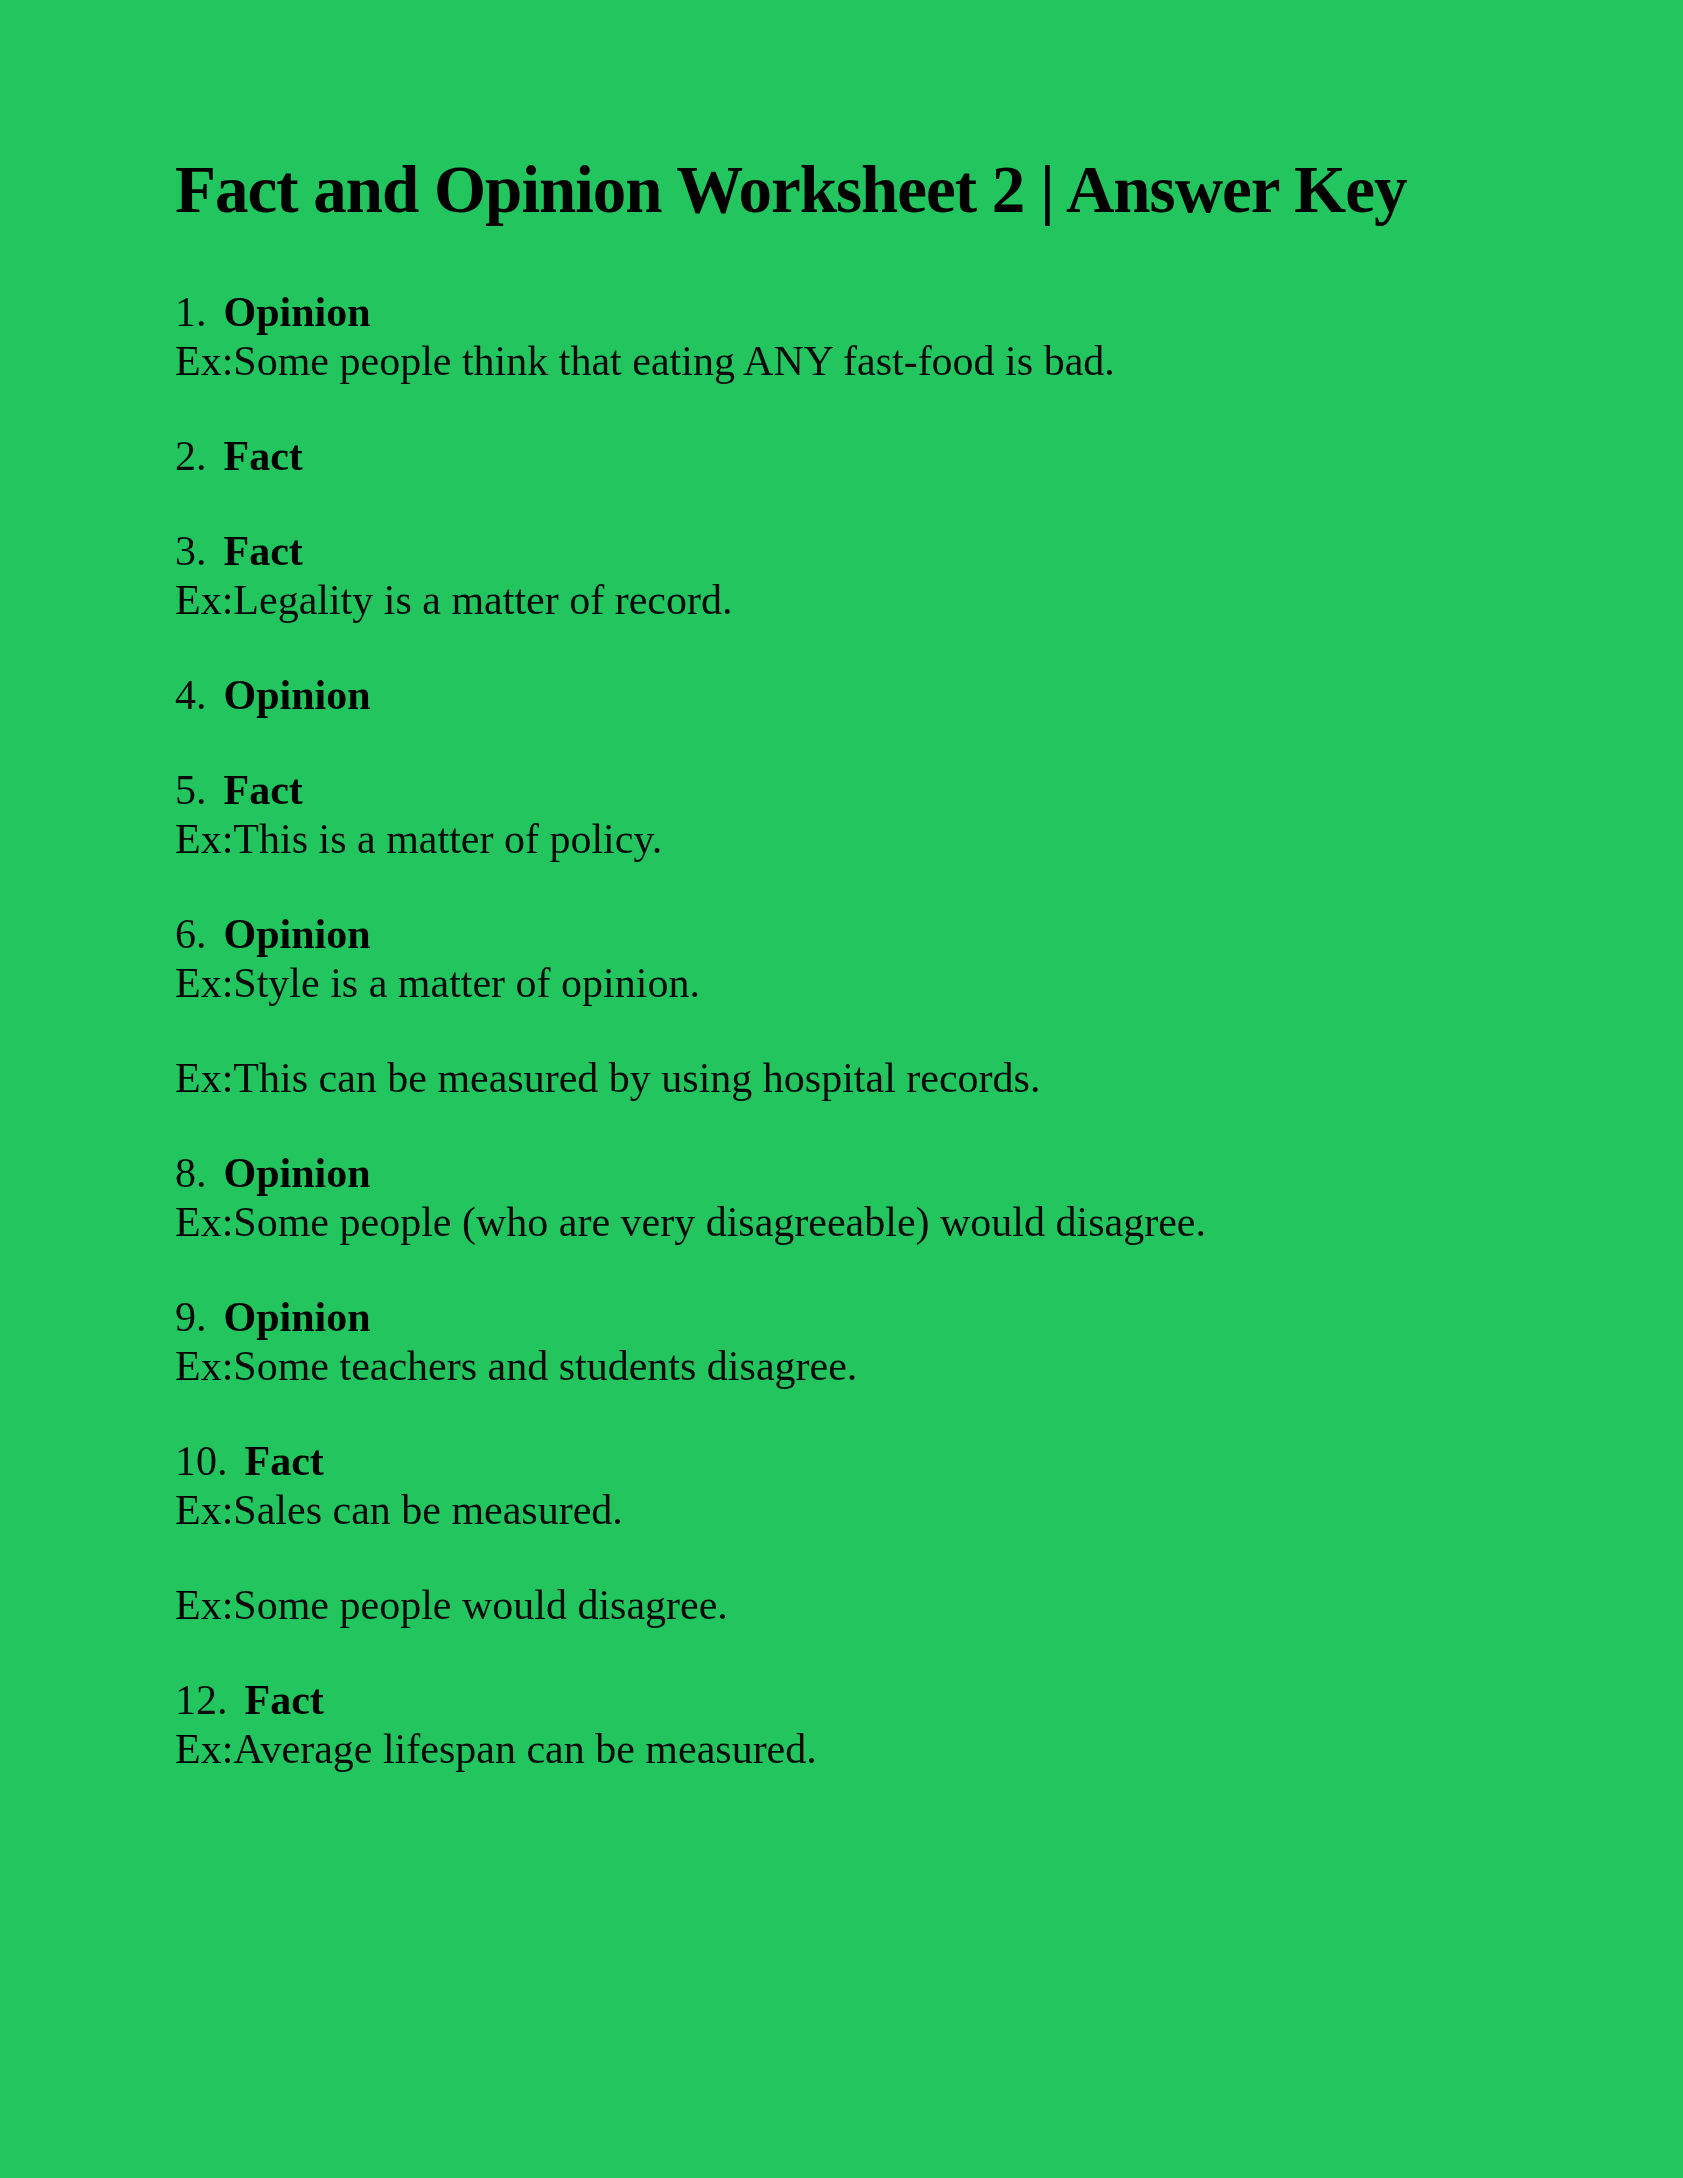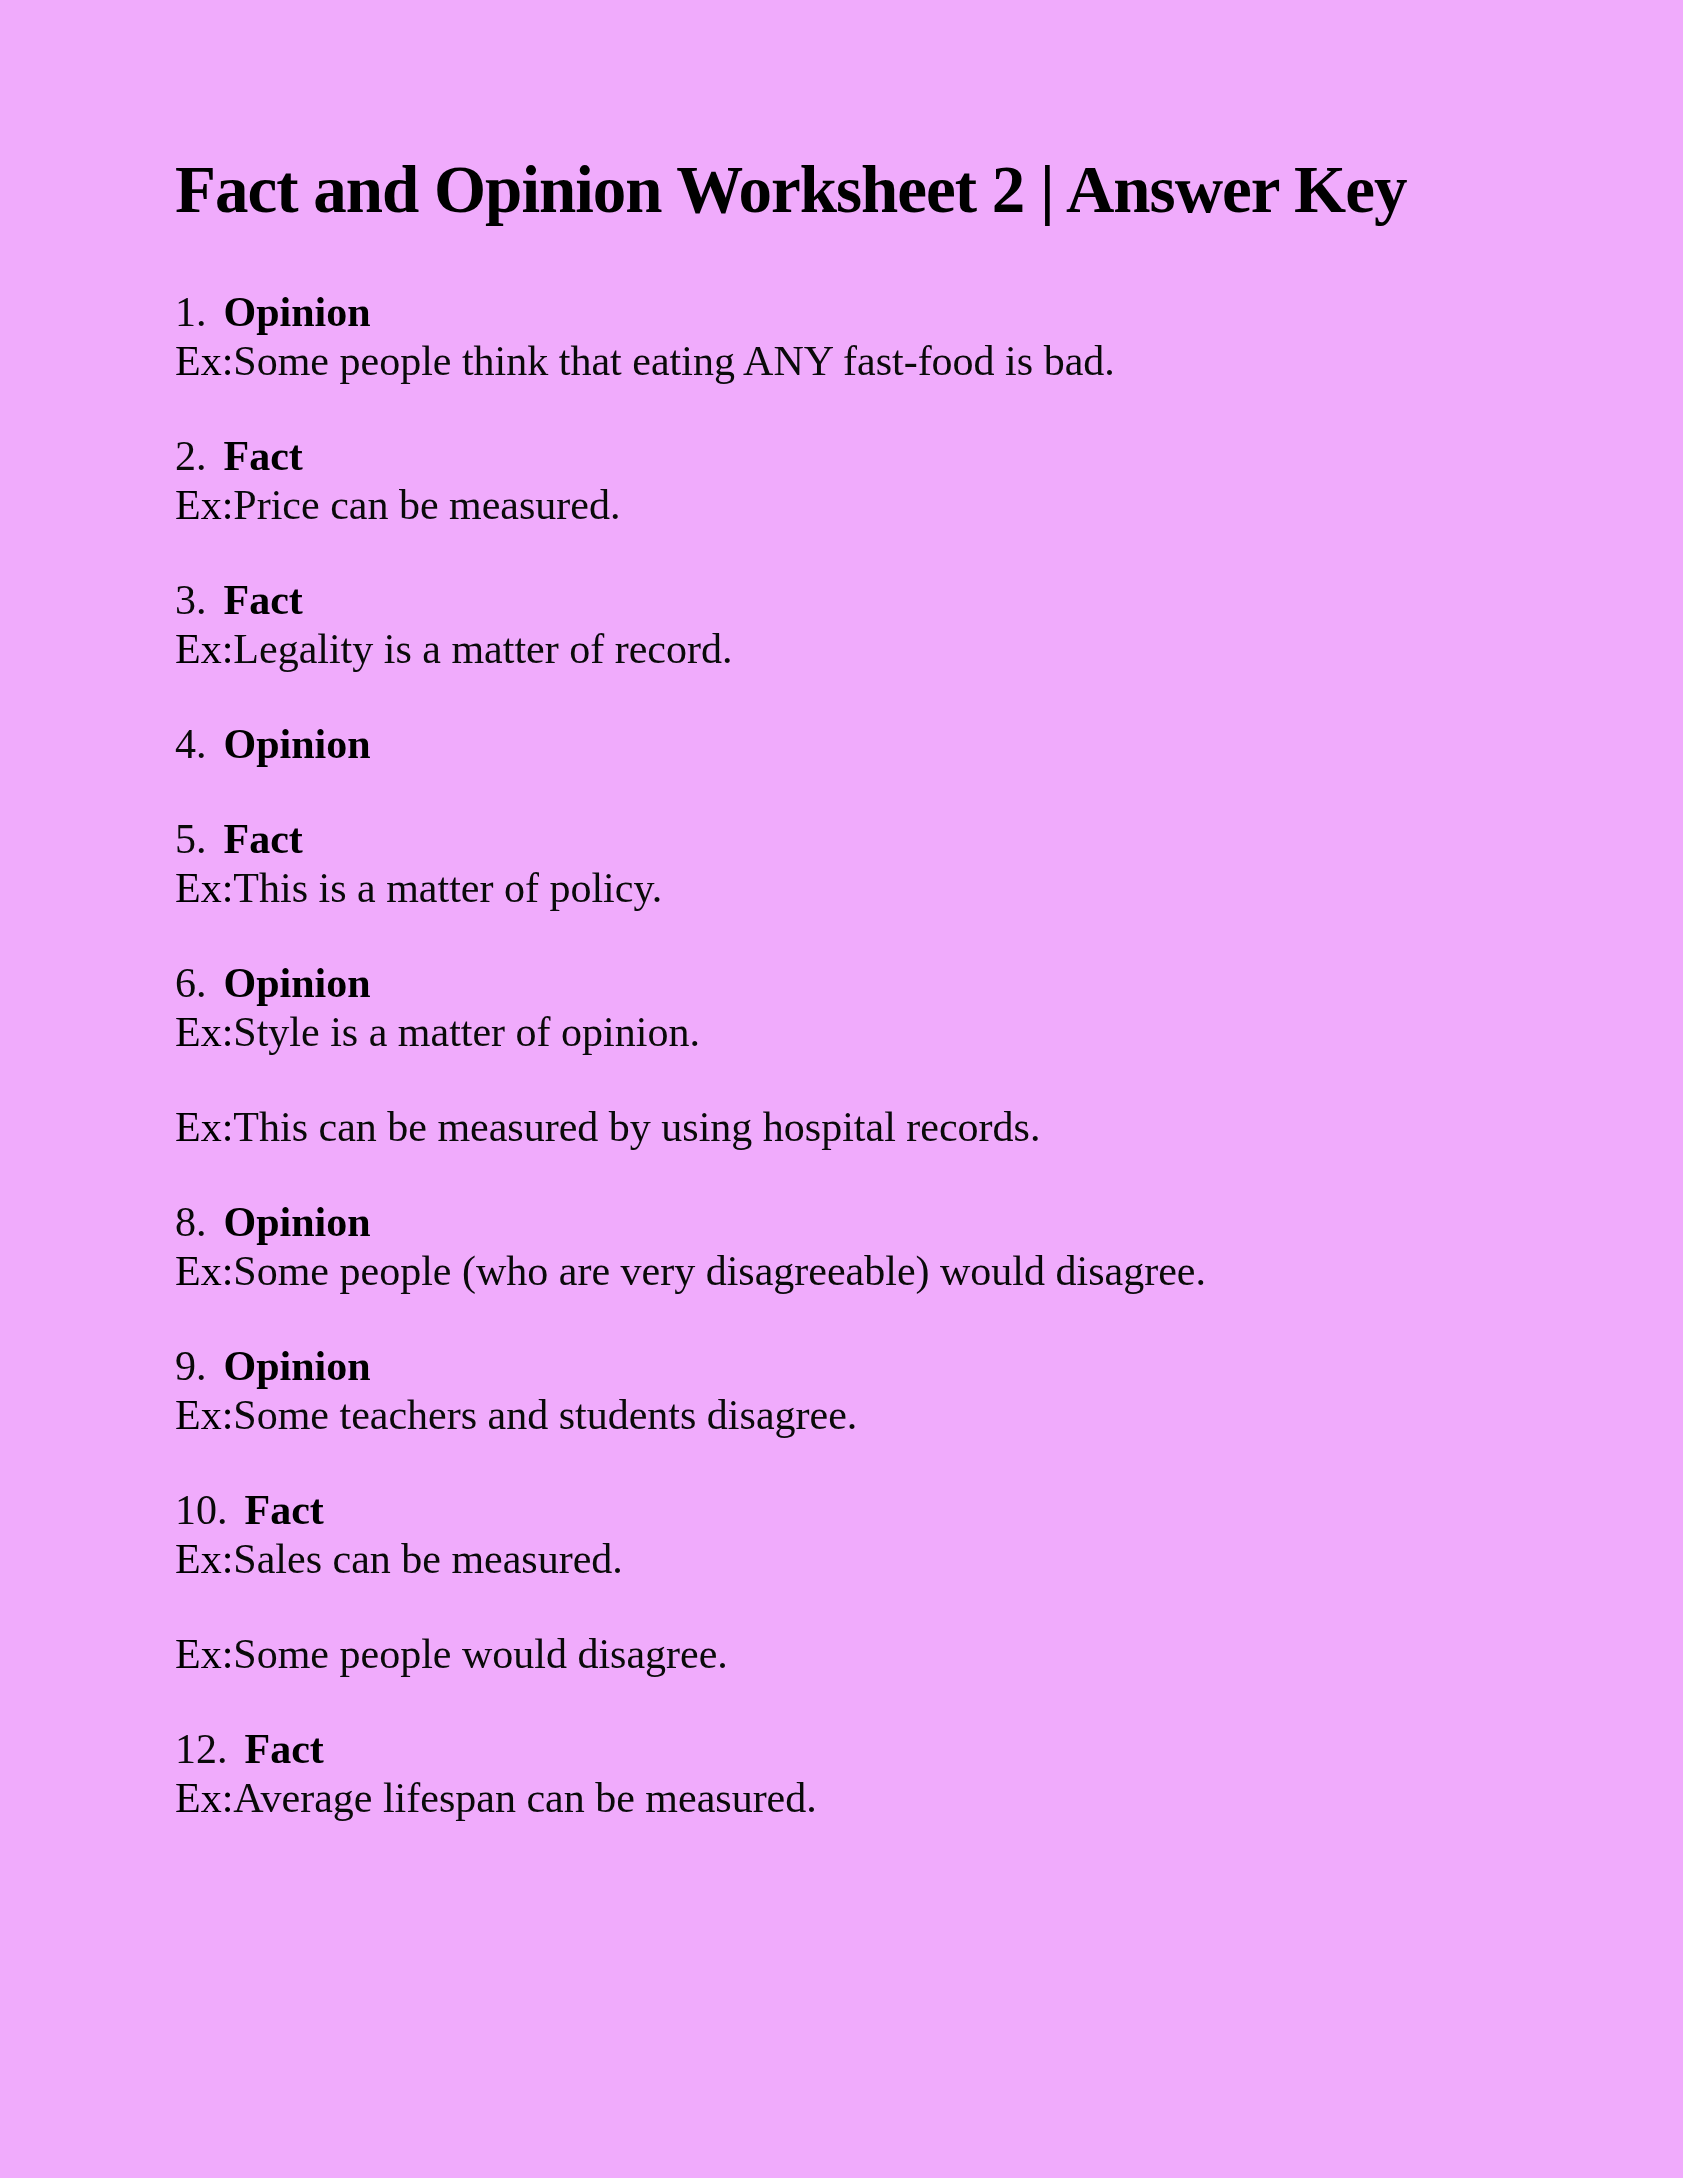--- a/index.html
+++ b/index.html
@@ -1,21 +1,21 @@
 <!DOCTYPE html>
 <html><head>
 <meta charset="utf-8">
 <style>
   * { box-sizing: border-box; }
   html, body { margin: 0; padding: 0; background: #ffffff; }
   .page {
     position: relative;
     width: 1683px;
     height: 2178px;
-    background: #f0abfc;
+    background: #22c55e;
     overflow: hidden;
     font-family: "Liberation Serif", "DejaVu Serif", serif;
     color: #000000;
   }
   .content {
     position: absolute;
     left: 175px;
     top: 150px;
     width: 1346px;
   }
@@ -56,23 +56,20 @@
       <span class="item-num">1.</span><span class="item-answer">Opinion</span>
     </div>
     <div class="item-example">
       <span class="ex-label">Ex:</span><span class="ex-text">Some people think that eating ANY fast-food is bad.</span>
     </div>
   </div>
 
   <div class="item">
     <div class="item-heading">
       <span class="item-num">2.</span><span class="item-answer">Fact</span>
-    </div>
-    <div class="item-example">
-      <span class="ex-label">Ex:</span><span class="ex-text">Price can be measured.</span>
     </div>
   </div>
 
   <div class="item">
     <div class="item-heading">
       <span class="item-num">3.</span><span class="item-answer">Fact</span>
     </div>
     <div class="item-example">
       <span class="ex-label">Ex:</span><span class="ex-text">Legality is a matter of record.</span>
     </div>

